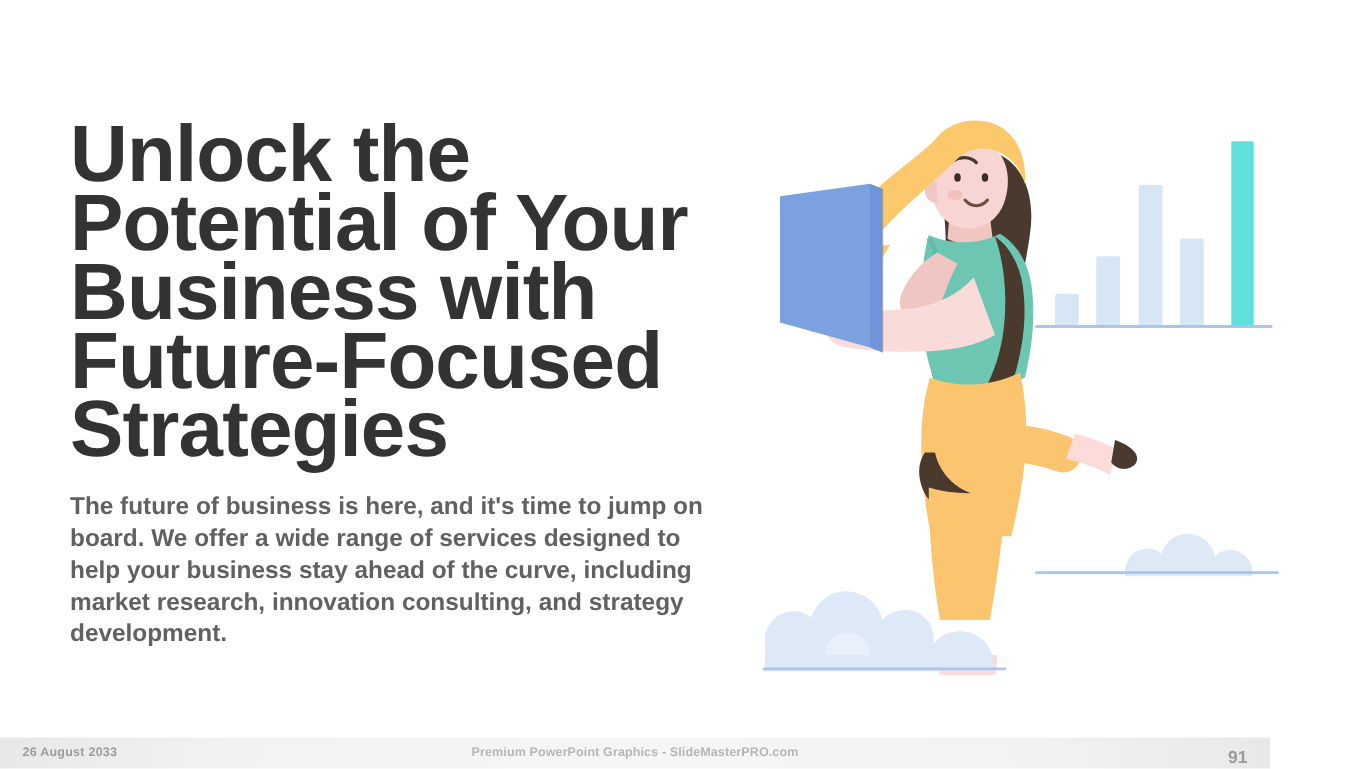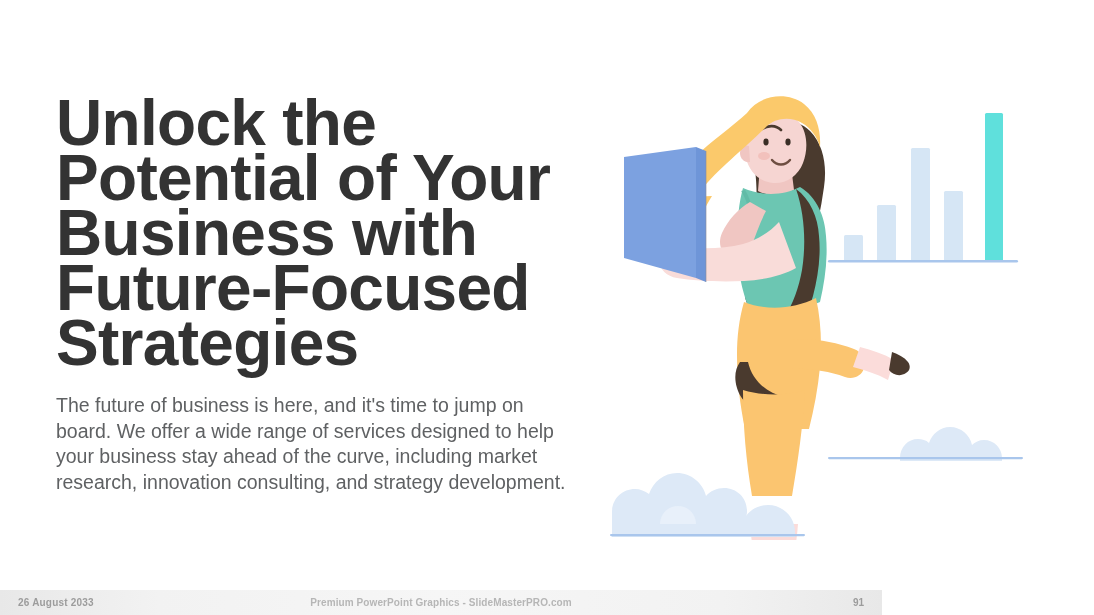--- a/index.html
+++ b/index.html
@@ -38,38 +38,39 @@
   }
   .slide-body {
     font-family: "Liberation Sans", sans-serif;
     font-size: 19.5px;
     line-height: 25.5px;
     color: #5f6163;
     margin: 0;
     padding-top: 22px;
     width: 520px;
     white-space: pre-line;
+    font-weight: bold;
   }
 
   
   .illustration {
     position: absolute;
     left: 600px;
     top: 90px;
     width: 440px;
     height: 450px;
   }
   .illustration svg { display: block; }
 
   
   .footer {
     position: absolute;
     left: 0;
     bottom: 0;
-    width: 882px;
+    width: 1016px;
     height: 25px;
     background: linear-gradient(to right, #e8e8e8 0%, #f2f2f2 18%, #f6f6f6 50%, #f2f2f2 82%, #e8e8e8 100%);
   }
   .footer-date {
     position: absolute;
     left: 18px;
     top: 7px;
     font-size: 10px;
     font-weight: bold;
     color: #9c9c9c;
@@ -83,21 +84,21 @@
     text-align: center;
     font-size: 10px;
     font-weight: bold;
     color: #b6b6b6;
     letter-spacing: 0.1px;
   }
   .footer-page {
     position: absolute;
     right: 18px;
     top: 7px;
-    font-size: 10px;
+    font-size: 14px;
     font-weight: bold;
     color: #9c9c9c;
   }
 </style>
 </head>
 <body>
 
 <div class="slide">
 
   <div class="content-left">

